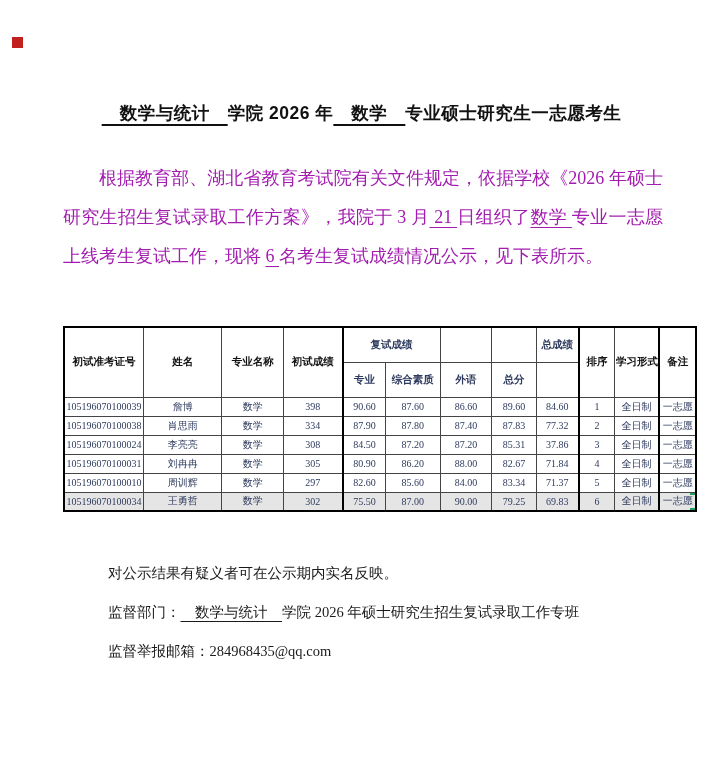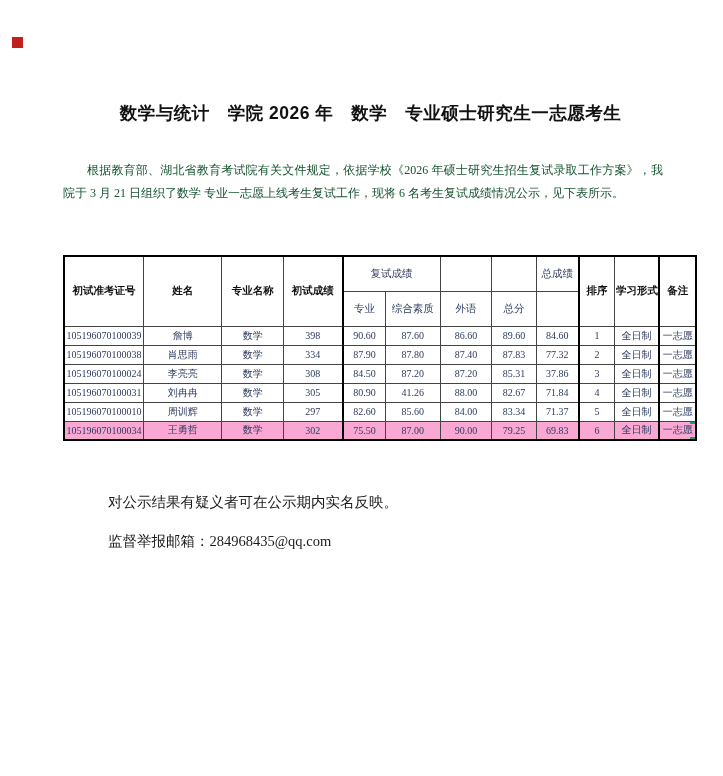--- a/index.html
+++ b/index.html
@@ -7,45 +7,45 @@
     position:relative; width:723px; height:776px; background:#ffffff;
     overflow:hidden; font-family:"Liberation Serif","DejaVu Serif",serif; color:#1a1a1a;
   }
   .red-marker { position:absolute; left:12px; top:37px; width:11px; height:11px; background:#c21f1f; }
 
   .doc-title {
     padding-top:92px; text-align:center;
     font-family:"Liberation Sans","DejaVu Sans",sans-serif;
     font-weight:700; font-size:17.5px; line-height:43px; color:#111; letter-spacing:0.5px;
   }
-  .u { text-underline-offset:5px; text-decoration-thickness:1.5px; }
+  .u { text-decoration:underline; text-underline-offset:5px; text-decoration-thickness:1.5px; }
 
   .intro {
-    margin:24px 60px 0 63px; font-size:12px; line-height:23px;
-    text-align:justify; text-indent:2em; color:#14532d;
+    margin:24px 60px 0 63px; font-size:18px; line-height:39px;
+    text-align:justify; text-indent:2em; color:#a21caf;
   }
   .intro .u { text-underline-offset:4px; text-decoration-thickness:1px; }
 
   table.score {
     margin:50px 0 0 63px; width:634px; border-collapse:collapse; table-layout:fixed;
     border:2px solid #000;
     font-size:10px;
   }
   table.score th, table.score td {
     border:1px solid #444; padding:0 1px; text-align:center; vertical-align:middle;
     overflow:hidden; white-space:nowrap;
   }
   thead tr { height:35px; }
   tbody tr { height:19px; }
   th { font-weight:700; color:#111; font-size:10.5px; }
-  th.navy { color:#2e3b5e; font-weight:400; }
+  th.navy { color:#2e3b5e; font-weight:700; }
   th.retest { text-align:left; padding-left:2px; }
   td { color:#2e3b5e; font-size:10px; }
   .thick-r { border-right:2px solid #000 !important; }
-  tr.highlight td { background:#f9a8d4; }
+  tr.highlight td { background:#e5e5e5; }
   tr.highlight td:last-child { position:relative; }
   tr.highlight td:last-child::after {
     content:""; position:absolute; right:-3px; top:-1px; bottom:-1px; width:5px;
     border-top:3px solid #1e9e62; border-bottom:3px solid #1e9e62; border-right:3px solid #1e9e62;
   }
 
   .footer { margin:42px 40px 0 108px; font-size:14.5px; line-height:39px; color:#1a1a1a; }
   .footer .line { white-space:nowrap; }
   .footer .u { text-underline-offset:4px; text-decoration-thickness:1px; }
 </style>
@@ -141,21 +141,21 @@
           <td>3</td>
           <td class="thick-r">全日制</td>
           <td>一志愿</td>
         </tr>
         <tr>
           <td>105196070100031</td>
           <td>刘冉冉</td>
           <td>数学</td>
           <td class="thick-r">305</td>
           <td>80.90</td>
-          <td>41.26</td>
+          <td>86.20</td>
           <td>88.00</td>
           <td>82.67</td>
           <td class="thick-r">71.84</td>
           <td>4</td>
           <td class="thick-r">全日制</td>
           <td>一志愿</td>
         </tr>
         <tr>
           <td>105196070100010</td>
           <td>周训辉</td>
@@ -182,16 +182,17 @@
           <td class="thick-r">69.83</td>
           <td>6</td>
           <td class="thick-r">全日制</td>
           <td>一志愿</td>
         </tr>
       </tbody>
   </table>
 
   <div class="footer">
     <div class="line">对公示结果有疑义者可在公示期内实名反映。</div>
+    <div class="line"><span>监督部门：</span><span class="u">　数学与统计　</span><span>学院 2026 年硕士研究生招生复试录取工作专班</span></div>
     <div class="line">监督举报邮箱：284968435@qq.com</div>
   </div>
 
 </div>
 
 </body></html>

